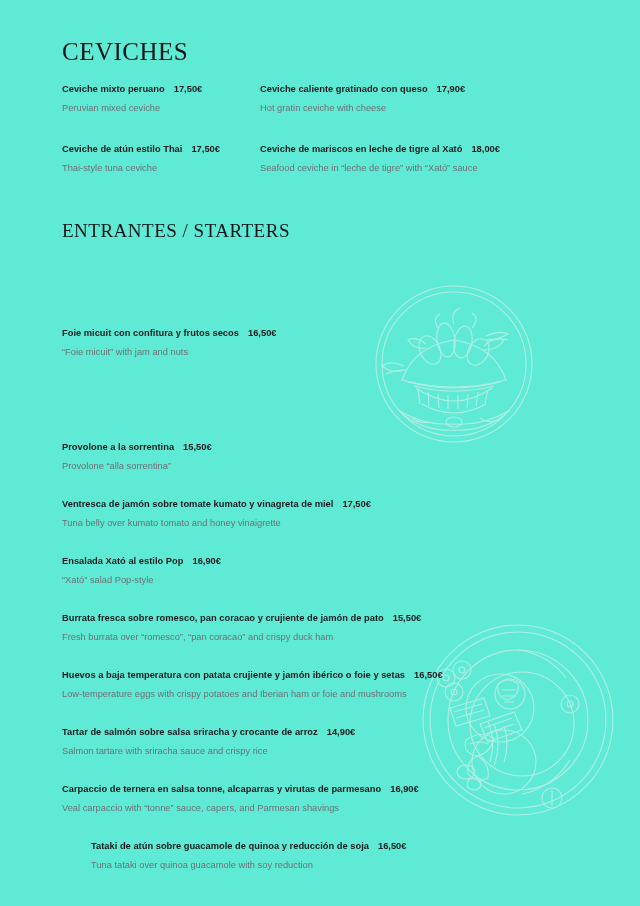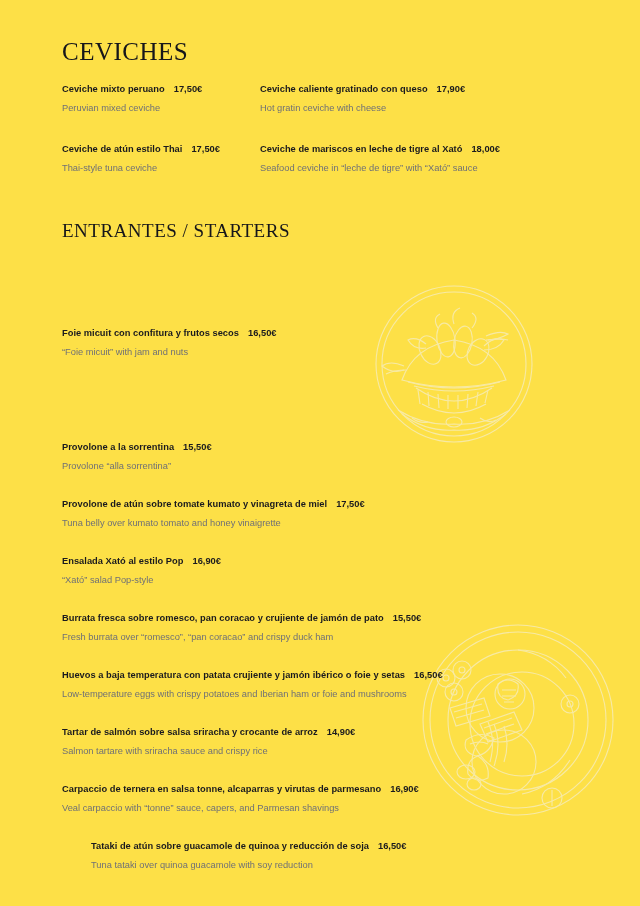--- a/index.html
+++ b/index.html
@@ -5,21 +5,21 @@
   * { margin:0; padding:0; box-sizing:border-box; }
   html, body {
     width:640px; height:906px;
     background:#ffffff;
     font-family:"Liberation Sans", sans-serif;
     overflow:hidden;
   }
   .page {
     position:relative;
     width:640px; height:906px;
-    background:#fde047;
+    background:#5eead4;
     padding:0 62px;
   }
 
   
   .watermark {
     position:absolute;
     pointer-events:none;
     opacity:0.55;
   }
   #wm-top    { left:368px; top:278px;  width:172px; height:172px; }
@@ -182,21 +182,21 @@
 
   <div class="dish" style="top:442px;">
     <div class="dish-name">
       <span>Provolone a la sorrentina</span><span class="dish-price">15,50€</span>
     </div>
     <div class="dish-desc">Provolone “alla sorrentina”</div>
   </div>
 
   <div class="dish" style="top:499px;">
     <div class="dish-name">
-      <span>Provolone de atún sobre tomate kumato y vinagreta de miel</span><span class="dish-price">17,50€</span>
+      <span>Ventresca de jamón sobre tomate kumato y vinagreta de miel</span><span class="dish-price">17,50€</span>
     </div>
     <div class="dish-desc">Tuna belly over kumato tomato and honey vinaigrette</div>
   </div>
 
   <div class="dish" style="top:556px;">
     <div class="dish-name">
       <span>Ensalada Xató al estilo Pop</span><span class="dish-price">16,90€</span>
     </div>
     <div class="dish-desc">“Xató” salad Pop-style</div>
   </div>

